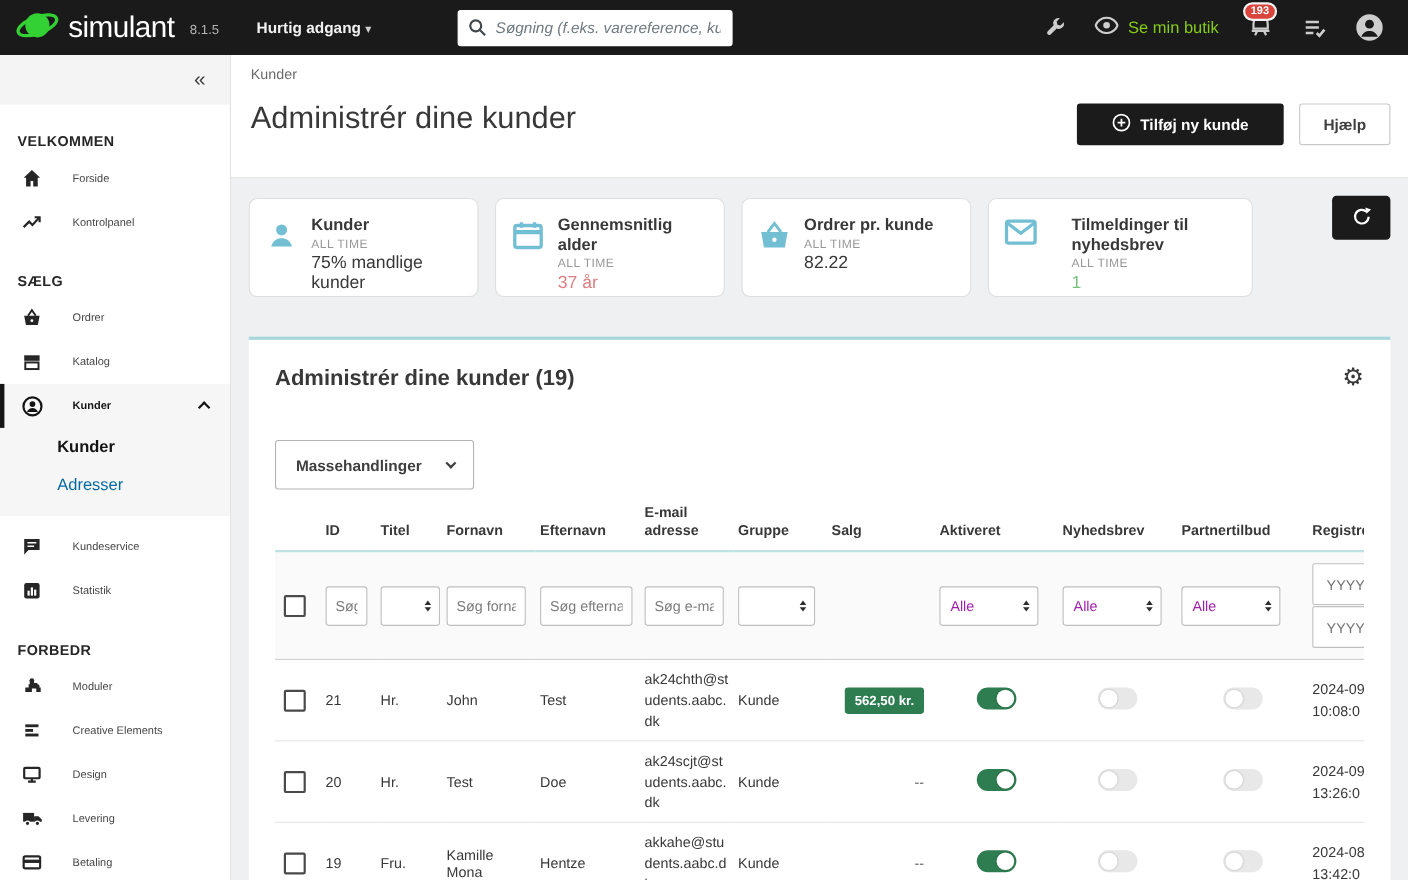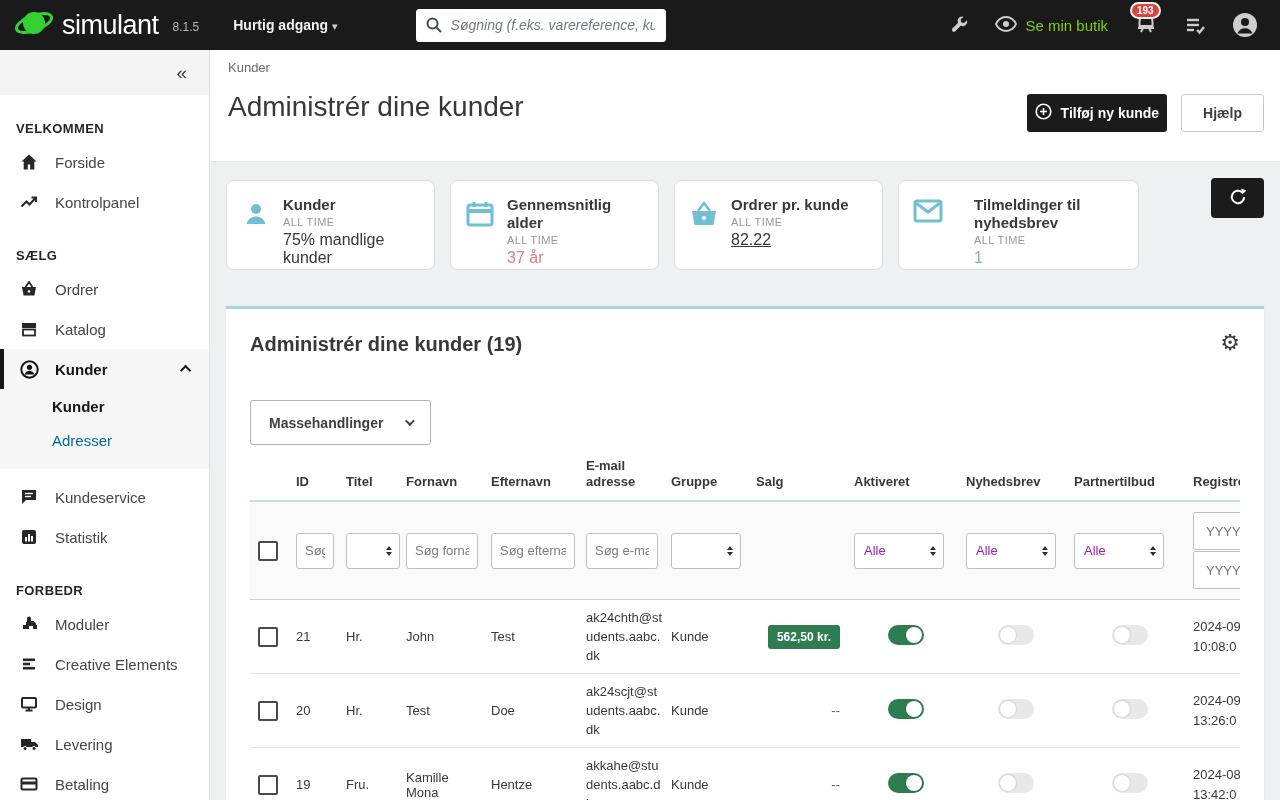--- a/index.html
+++ b/index.html
@@ -28,40 +28,40 @@
     font-size:10px; font-weight:700; border:2px solid #f3f3f3; border-radius:9px; padding:1px 5px; }
 
   
   .sidebar { position:fixed; top:50px; left:0; width:210px; height:750px; background:#fff;
     border-right:1px solid #e2e2e2; z-index:40; }
   .collapse-row { height:45px; background:#f4f4f4; display:flex; align-items:center;
     justify-content:flex-end; padding-right:22px; }
   .collapse-btn { font-size:19px; color:#3c3c3c; cursor:pointer; }
   .sb-heading { font-size:13px; font-weight:700; color:#262626; letter-spacing:0.4px;
     padding:26px 0 6px 16px; }
-  .sb-item { display:flex; align-items:center; gap:16px; height:40px; padding-left:19px;
-    font-size:15px; color:#454545; cursor:pointer; }
+  .sb-item { display:flex; align-items:center; gap:27px; height:40px; padding-left:19px;
+    font-size:10px; color:#454545; cursor:pointer; }
   .sb-item .sb-ic { width:20px; display:flex; justify-content:center; }
   .active-group { background:#f6f6f6; padding-bottom:12px; }
   .sb-item.active-parent { border-left:4px solid #161616; padding-left:15px; font-weight:700; color:#141414; }
   .chev-up { margin-left:auto; margin-right:18px; width:8px; height:8px; border-left:2px solid #141414;
     border-top:2px solid #141414; transform:rotate(45deg) translateY(2px); }
   .sb-sub { padding-left:52px; height:34px; display:flex; align-items:center; font-size:15px;
     color:#0369a1; cursor:pointer; }
   .sb-sub.active { font-weight:700; color:#141414; }
 
   
   .main { position:absolute; left:210px; top:50px; width:1070px; }
   .page-head { background:#fff; border-bottom:1px solid #e3e3e3; padding:10px 16px 22px 18px;
     position:relative; height:112px; }
   .breadcrumb { font-size:13px; color:#6b6b6b; }
   .page-title { font-size:28px; font-weight:400; color:#383838; margin-top:16px; }
   .head-actions { position:absolute; right:16px; top:44px; display:flex; gap:14px; }
   .btn-dark { background:#1b1b1b; color:#fff; font-size:14px; font-weight:700; border:none;
-    border-radius:3px; padding:0 8px; height:38px; display:flex; align-items:center; gap:9px; cursor:pointer;
+    border-radius:3px; padding:0 32px; height:38px; display:flex; align-items:center; gap:9px; cursor:pointer;
     font-family:"Liberation Sans","DejaVu Sans",sans-serif; }
   .btn-light { background:#fff; color:#3f3f3f; font-size:14px; font-weight:700;
     border:1px solid #c9c9c9; border-radius:3px; padding:0 21px; height:38px; cursor:pointer;
     font-family:"Liberation Sans","DejaVu Sans",sans-serif; }
 
   .content { padding:18px 16px; }
 
   
   .kpi-row { display:flex; gap:15px; position:relative; }
   .kpi-card { width:209px; height:90px; background:#fff; border:1px solid #dedede; border-radius:8px;
@@ -389,21 +389,21 @@
         <span class="kpi-icon">
           <svg width="30" height="30" viewBox="0 0 30 30">
               <path d="M3 12h24l-2.5 14h-19L3 12z" fill="#72bfd4"></path>
               <path d="M9 12l6-8 6 8" fill="none" stroke="#72bfd4" stroke-width="2.6"></path>
               <circle cx="15" cy="19" r="2" fill="#fff"></circle>
             </svg>
         </span>
         <div class="kpi-body">
           <div class="kpi-title">Ordrer pr. kunde</div>
           <div class="kpi-period">ALL TIME</div>
-          <div class="kpi-value" style="color: rgb(56, 56, 56); text-decoration: underline;">82.22</div>
+          <div class="kpi-value" style="color: rgb(56, 56, 56);">82.22</div>
         </div>
       </div>
       <div class="kpi-card wide">
         <span class="kpi-icon">
           <svg width="30" height="24" viewBox="0 0 30 24">
               <rect x="2" y="2" width="26" height="20" rx="2" fill="none" stroke="#72bfd4" stroke-width="3"></rect>
               <path d="M3 4l12 9L27 4" fill="none" stroke="#72bfd4" stroke-width="3"></path>
             </svg>
         </span>
         <div class="kpi-body">

